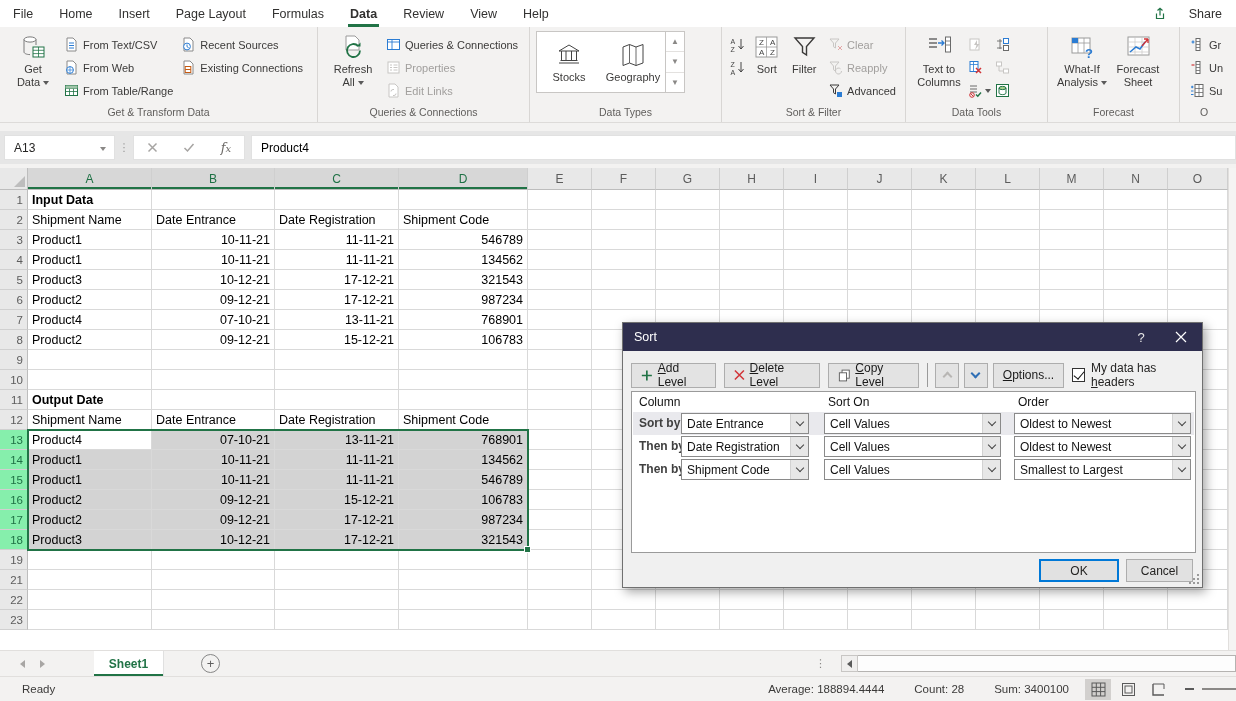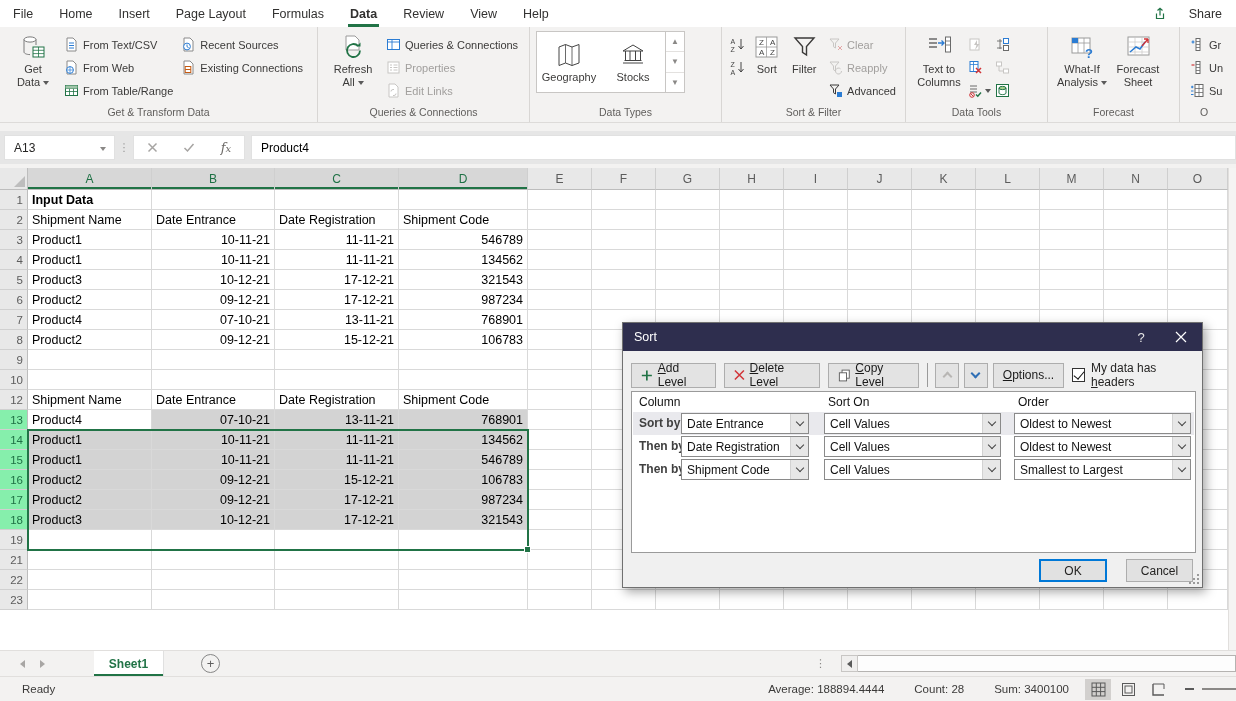--- a/index.html
+++ b/index.html
@@ -109,21 +109,21 @@
   .lhdr { position:absolute; top:3px; font-size:12px; color:#111; }
   .lrow { position:absolute; left:1px; right:1px; height:23px; }
   .lrow.sel { background:#e9e9ed; }
   .llabel { position:absolute; left:6px; top:4px; color:#404040;font-weight:bold; }
   .combo { position:absolute; top:1px; height:21px; background:#fff; border:1px solid #8a8a8a;
            display:flex; align-items:center; padding-left:5px; color:#111; }
   .combo .arr { position:absolute; right:0; top:0; bottom:0; width:18px; background:#e7e7e7;
                 border-left:1px solid #d2d2d2; display:flex; align-items:center; justify-content:center; }
   .combo .arr i { width:6px; height:6px; border-right:1.5px solid #444; border-bottom:1.5px solid #444;
                 transform:rotate(45deg); margin-top:-3px; }
-  .okbtn { position:absolute; left:416px; top:236px; width:68px; height:23px; background:#e1e1e1;
+  .okbtn { position:absolute; left:416px; top:236px; width:80px; height:23px; background:#e1e1e1;
            border:2px solid #0078d7; display:flex; align-items:center; justify-content:center; }
   .cancelbtn { position:absolute; left:503px; top:236px; width:67px; height:23px; background:#e1e1e1;
            border:1px solid #adadad; display:flex; align-items:center; justify-content:center; }
   .grip { position:absolute; right:2px; bottom:2px; width:12px; height:12px; }
   .grip::before { content:""; position:absolute; right:1px; top:1px; width:2px; height:2px; background:#9a9a9a;
         box-shadow:-4px 4px 0 #9a9a9a, 0 4px 0 #9a9a9a, -8px 8px 0 #9a9a9a, -4px 8px 0 #9a9a9a, 0 8px 0 #9a9a9a; }
 
   
   .tabbar { position:absolute; top:650px; left:0; right:0; height:26px; background:#f3f2f1;
             border-top:1px solid #e1dfdd; display:flex; align-items:stretch; }
@@ -283,32 +283,32 @@
       </div>
     </div>
     <div class="rgl">Queries &amp; Connections</div>
   </div>
 
   <div class="rgroup" style="width:192px">
     <div class="rgc" style="padding-top:1px">
       <div class="gallery">
         <div class="gitem">
           <svg viewBox="0 0 26 26">
-            <path d="M3 5l6.5-2.5L16 5l7-2.5V21l-7 2.5L9.5 21 3 23.5z" fill="none" stroke="#444"></path>
-            <path d="M9.5 2.5V21M16 5v18.5" stroke="#444" stroke-width=".8"></path>
-          </svg>
-          <span>Geography</span>
-        </div>
-        <div class="gitem">
-          <svg viewBox="0 0 26 26">
             <path d="M3 9l10-6 10 6z" fill="none" stroke="#444"></path>
             <path d="M5.5 9v9M10 9v9M15.5 9v9M20.5 9v9" stroke="#444"></path>
             <path d="M3 21h20M4.5 18.5h17" stroke="#444"></path>
           </svg>
           <span>Stocks</span>
+        </div>
+        <div class="gitem">
+          <svg viewBox="0 0 26 26">
+            <path d="M3 5l6.5-2.5L16 5l7-2.5V21l-7 2.5L9.5 21 3 23.5z" fill="none" stroke="#444"></path>
+            <path d="M9.5 2.5V21M16 5v18.5" stroke="#444" stroke-width=".8"></path>
+          </svg>
+          <span>Geography</span>
         </div>
         <div class="gstrip">
           <div>▲</div>
           <div>▼</div>
           <div>▼</div>
         </div>
       </div>
     </div>
     <div class="rgl">Data Types</div>
   </div>
@@ -714,20 +714,38 @@
         <div class="cell" style="width: 64px;"></div>
         <div class="cell" style="width: 64px;"></div>
         <div class="cell" style="width: 64px;"></div>
         <div class="cell" style="width: 64px;"></div>
         <div class="cell" style="width: 64px;"></div>
         <div class="cell" style="width: 64px;"></div>
         <div class="cell" style="width: 64px;"></div>
         <div class="cell" style="width: 60px;"></div>
       </div>
       <div class="grow">
+        <div class="rhdr">11</div>
+        <div class="cell bold" style="width: 124px;">Output Date</div>
+        <div class="cell" style="width: 123px;"></div>
+        <div class="cell" style="width: 124px;"></div>
+        <div class="cell" style="width: 129px;"></div>
+        <div class="cell" style="width: 64px;"></div>
+        <div class="cell" style="width: 64px;"></div>
+        <div class="cell" style="width: 64px;"></div>
+        <div class="cell" style="width: 64px;"></div>
+        <div class="cell" style="width: 64px;"></div>
+        <div class="cell" style="width: 64px;"></div>
+        <div class="cell" style="width: 64px;"></div>
+        <div class="cell" style="width: 64px;"></div>
+        <div class="cell" style="width: 64px;"></div>
+        <div class="cell" style="width: 64px;"></div>
+        <div class="cell" style="width: 60px;"></div>
+      </div>
+      <div class="grow">
         <div class="rhdr">12</div>
         <div class="cell" style="width: 124px;">Shipment Name</div>
         <div class="cell" style="width: 123px;">Date Entrance</div>
         <div class="cell" style="width: 124px;">Date Registration</div>
         <div class="cell" style="width: 129px;">Shipment Code</div>
         <div class="cell" style="width: 64px;"></div>
         <div class="cell" style="width: 64px;"></div>
         <div class="cell" style="width: 64px;"></div>
         <div class="cell" style="width: 64px;"></div>
         <div class="cell" style="width: 64px;"></div>

